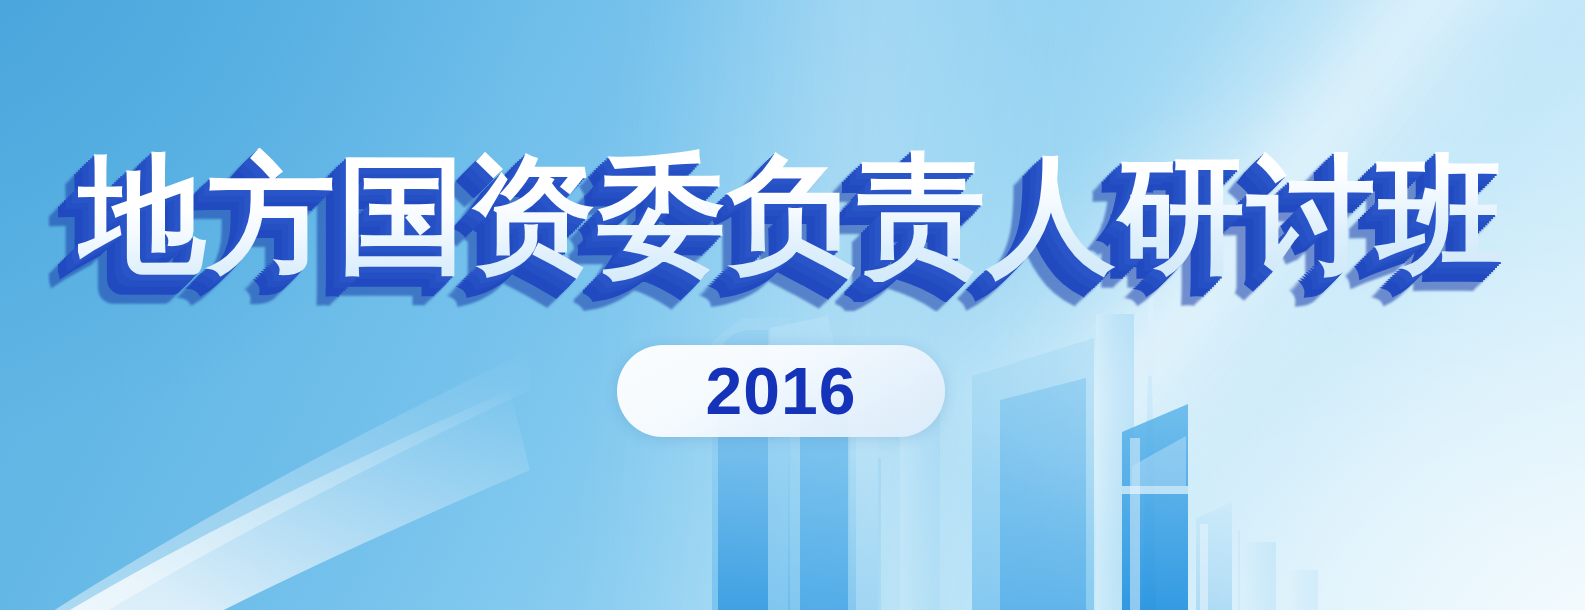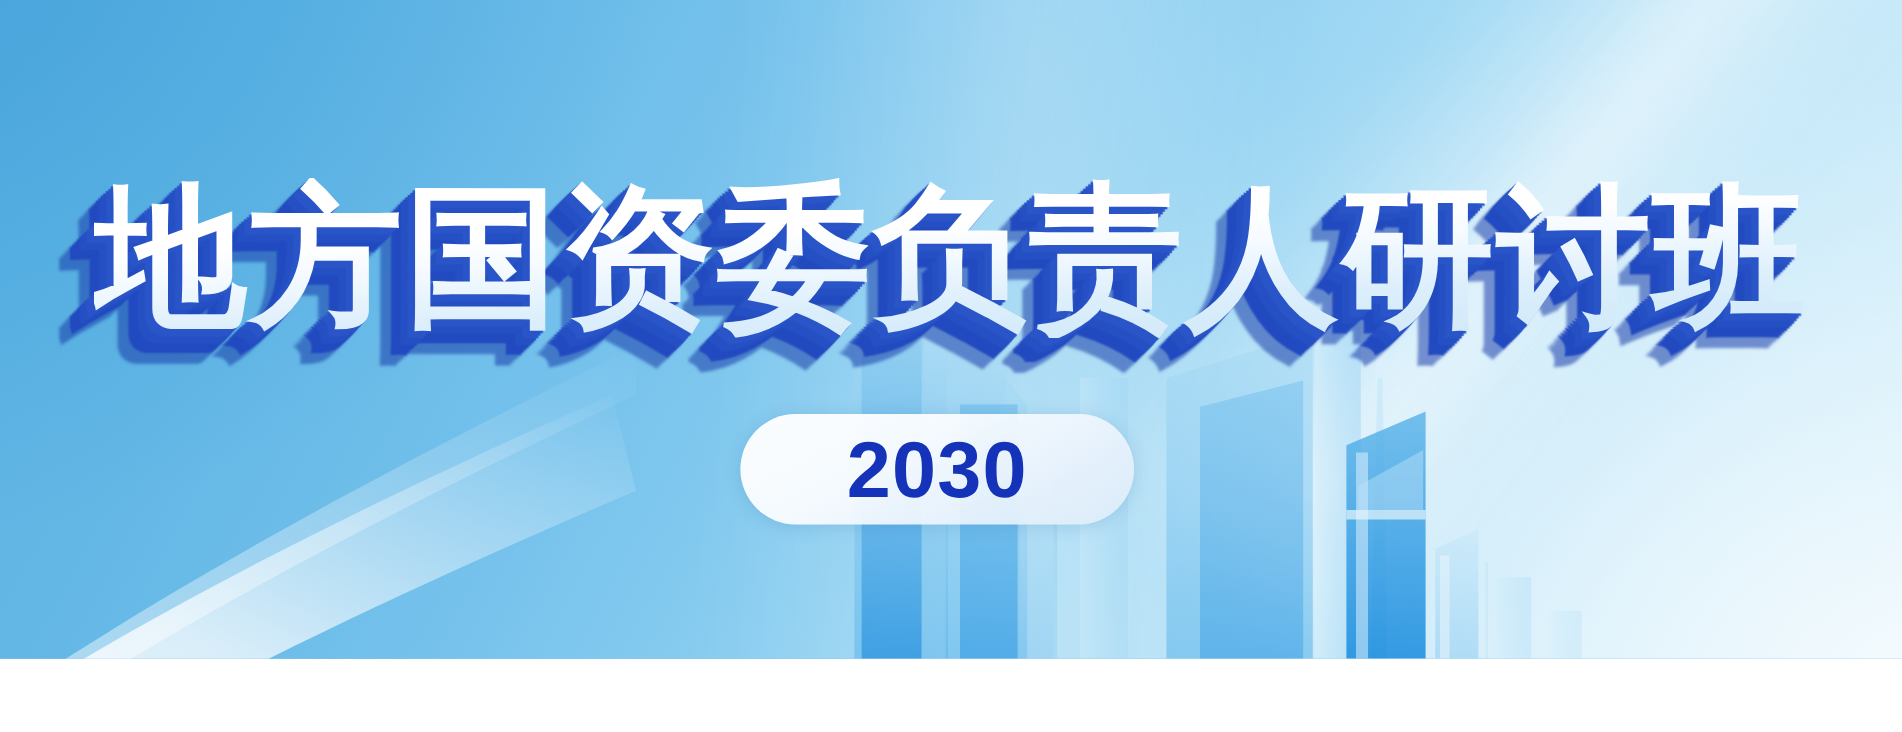--- a/index.html
+++ b/index.html
@@ -3,21 +3,21 @@
 <meta charset="utf-8">
 <style>
   html,body{margin:0;padding:0;}
   body{
     width:1585px;height:610px;overflow:hidden;
     font-family:"Liberation Sans","DejaVu Sans",sans-serif;
   }
 
   
   .banner{
-    position:relative;width:1585px;height:549px;overflow:hidden;
+    position:relative;width:1585px;height:610px;overflow:hidden;
     background:#6BBAE8;
   }
 
   
   .bg-base{
     position:absolute;inset:0;
     background:linear-gradient(118deg,
         #5CB2E2 0%,
         #63B7E5 16%,
         #74C1EC 34%,
@@ -215,16 +215,16 @@
       <path d="M-40 620 C 120 470 330 330 740 150 L 760 230 C 360 400 170 520 60 620 Z" fill="url(#sw1)"></path>
       <path d="M-40 620 C 150 440 390 290 760 110 L 760 150 C 380 330 150 470 20 620 Z" fill="url(#sw2)"></path>
     </svg>
   </div>
 
   <div class="title-wrap">
     <span class="title">地方国资委负责人研讨班</span>
   </div>
 
   <div class="badge">
-    <span class="badge-text">2030</span>
+    <span class="badge-text">2016</span>
   </div>
 
 </div>
 
 </body></html>

